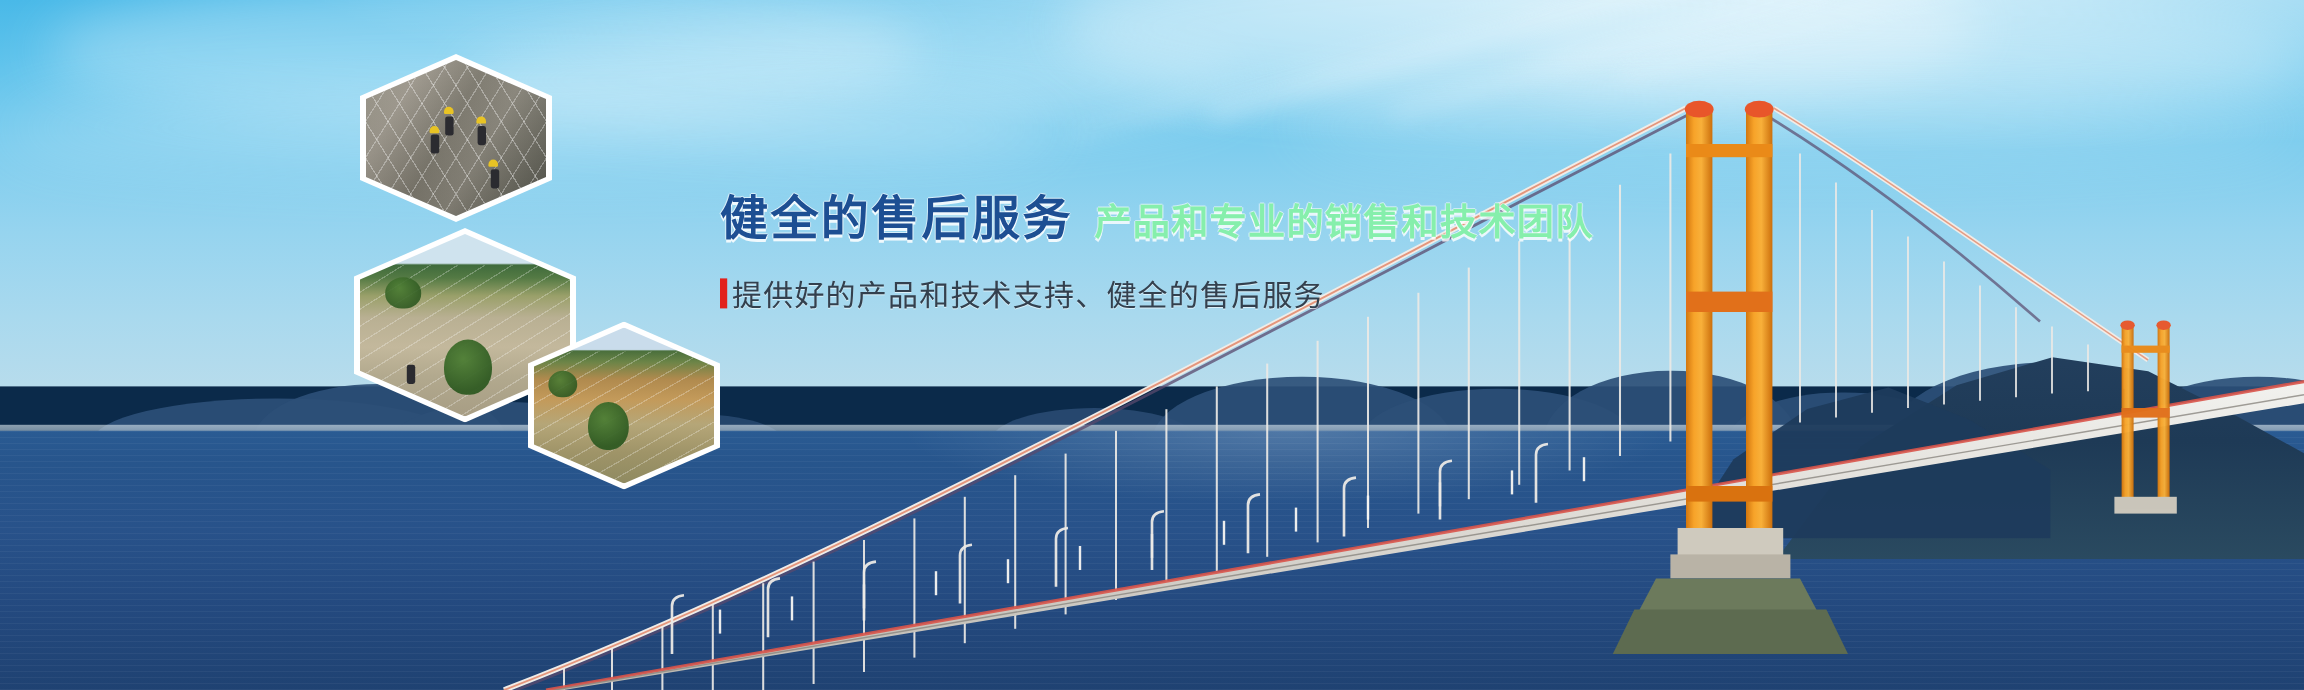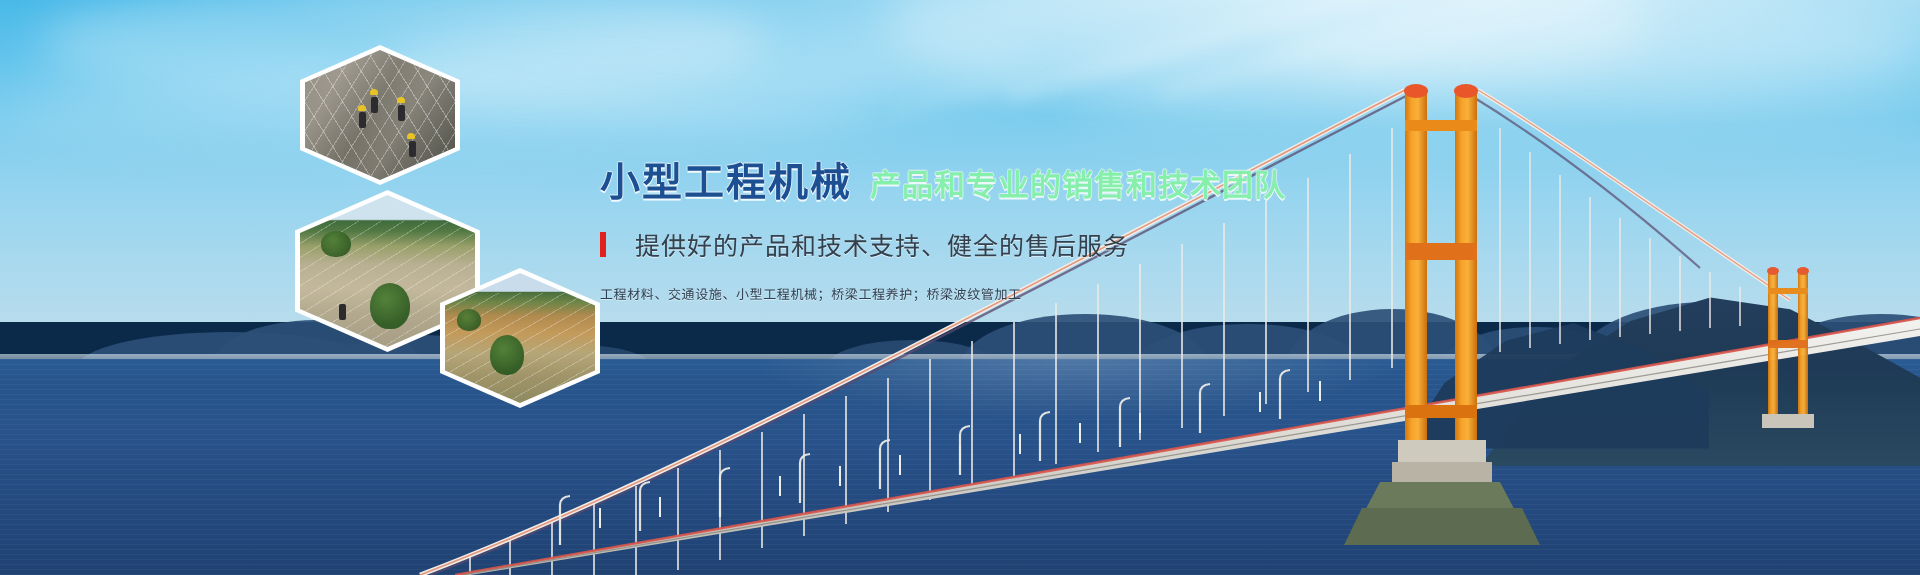--- a/index.html
+++ b/index.html
@@ -60,21 +60,21 @@
   .h-main{
     font-size:40px;font-weight:700;letter-spacing:2px;color:#1d4f93;
     text-shadow:0 2px 0 rgba(255,255,255,.85), 0 -1px 0 rgba(255,255,255,.6),
                 1px 0 0 rgba(255,255,255,.5), -1px 0 0 rgba(255,255,255,.5);
   }
   .h-sub{
     font-size:31px;font-weight:700;letter-spacing:1px;color:#86efac;
     text-shadow:0 2px 0 rgba(255,255,255,.8), 0 -1px 0 rgba(255,255,255,.55),
                 1px 0 0 rgba(255,255,255,.45), -1px 0 0 rgba(255,255,255,.45);
   }
-  .subline{display:flex;align-items:center;gap:29px;margin-top:18px;white-space:nowrap;}
+  .subline{display:flex;align-items:center;gap:4px;margin-top:18px;white-space:nowrap;}
   .redbar{width:6px;height:25px;background:#e2211c;flex:none;}
   .subline-text{font-size:25px;color:#33404e;letter-spacing:1px;
     text-shadow:0 1px 0 rgba(255,255,255,.6);}
   .body{margin-top:22px;font-size:13px;line-height:22px;color:#2f3f51;letter-spacing:.6px;
         text-shadow:0 1px 0 rgba(255,255,255,.45);}
   .body div{white-space:nowrap;}
 
   
   .hexwrap{position:absolute;}
   .hex{position:relative;width:100%;height:100%;
@@ -298,27 +298,26 @@
         <div class="hexC"></div>
         <div class="tree" style="left:30%;top:48%;width:34px;height:40px;"></div>
         <div class="tree" style="left:8%;top:28%;width:24px;height:22px;opacity:.9"></div>
       </div>
     </div>
   </div>
 
   <div class="copy">
 
     <div class="headline">
-      <span class="h-main">小型工程机械</span>
+      <span class="h-main">健全的售后服务</span>
       <span class="h-sub">产品和专业的销售和技术团队</span>
     </div>
 
     <div class="subline">
       <span class="redbar"></span>
       <span class="subline-text">提供好的产品和技术支持、健全的售后服务</span>
     </div>
 
     <div class="body">
-      <div>工程材料、交通设施、小型工程机械；桥梁工程养护；桥梁波纹管加工</div>
     </div>
 
   </div>
 </div>
 
 </body></html>

